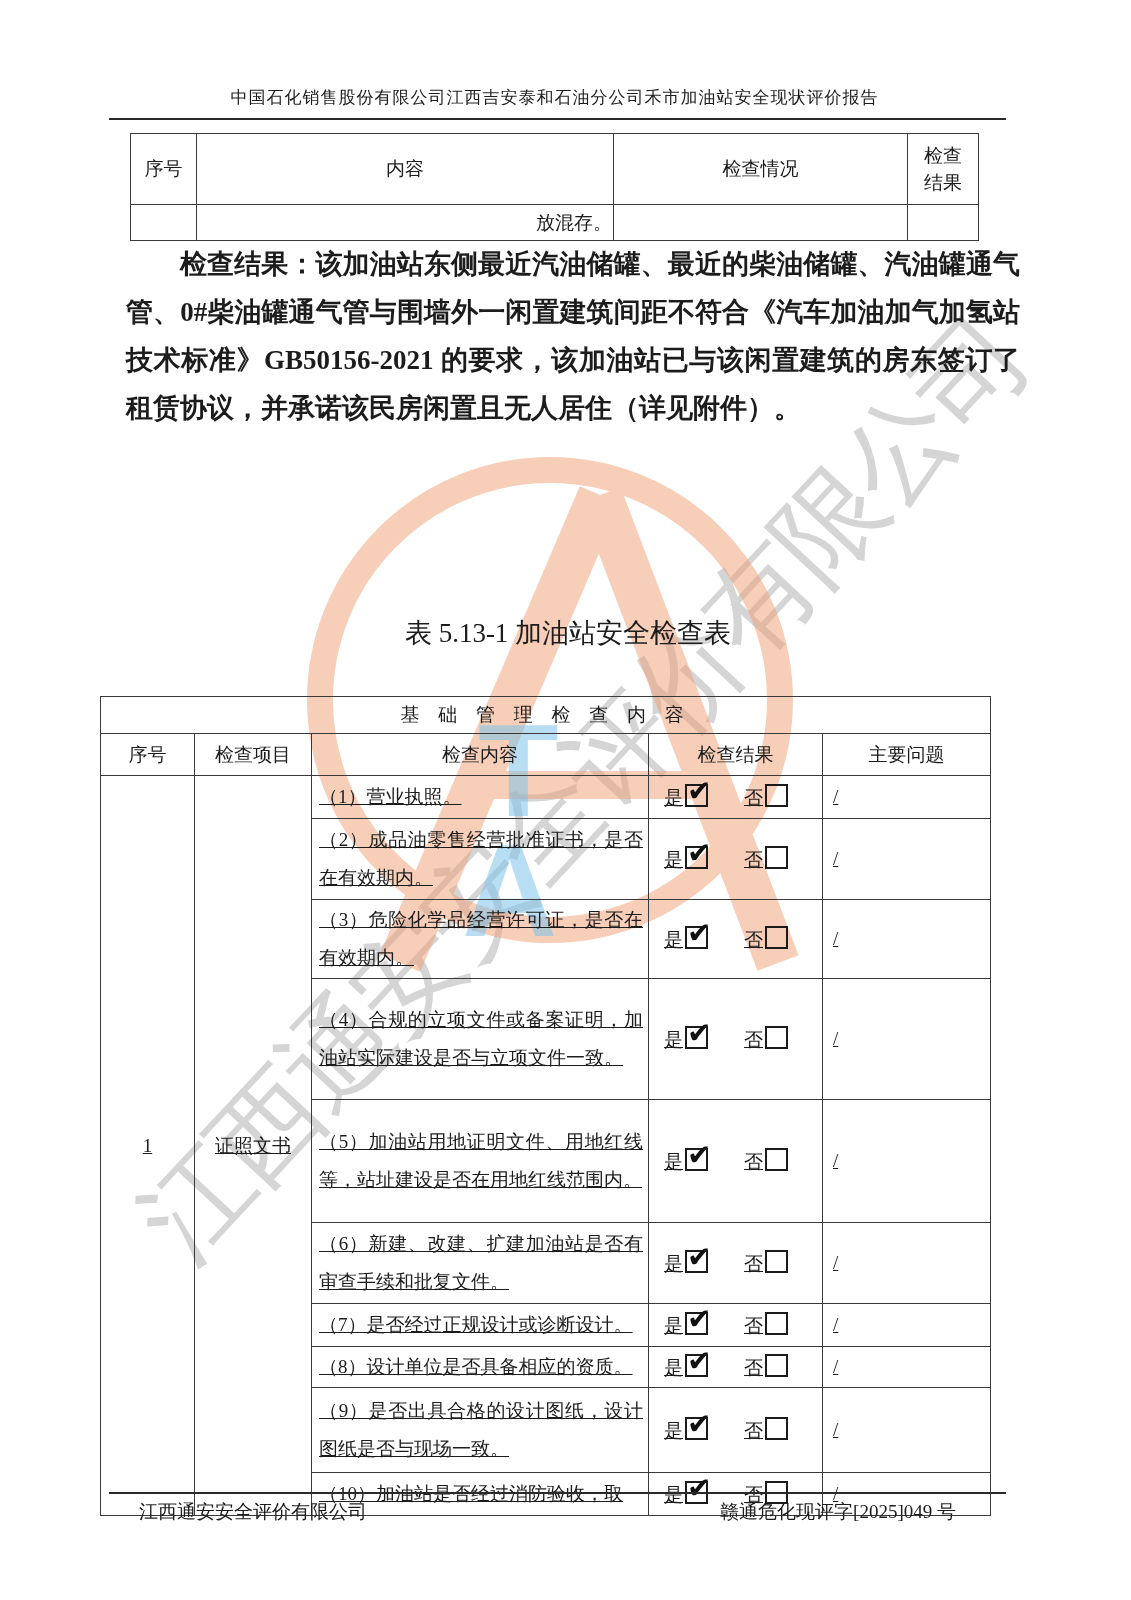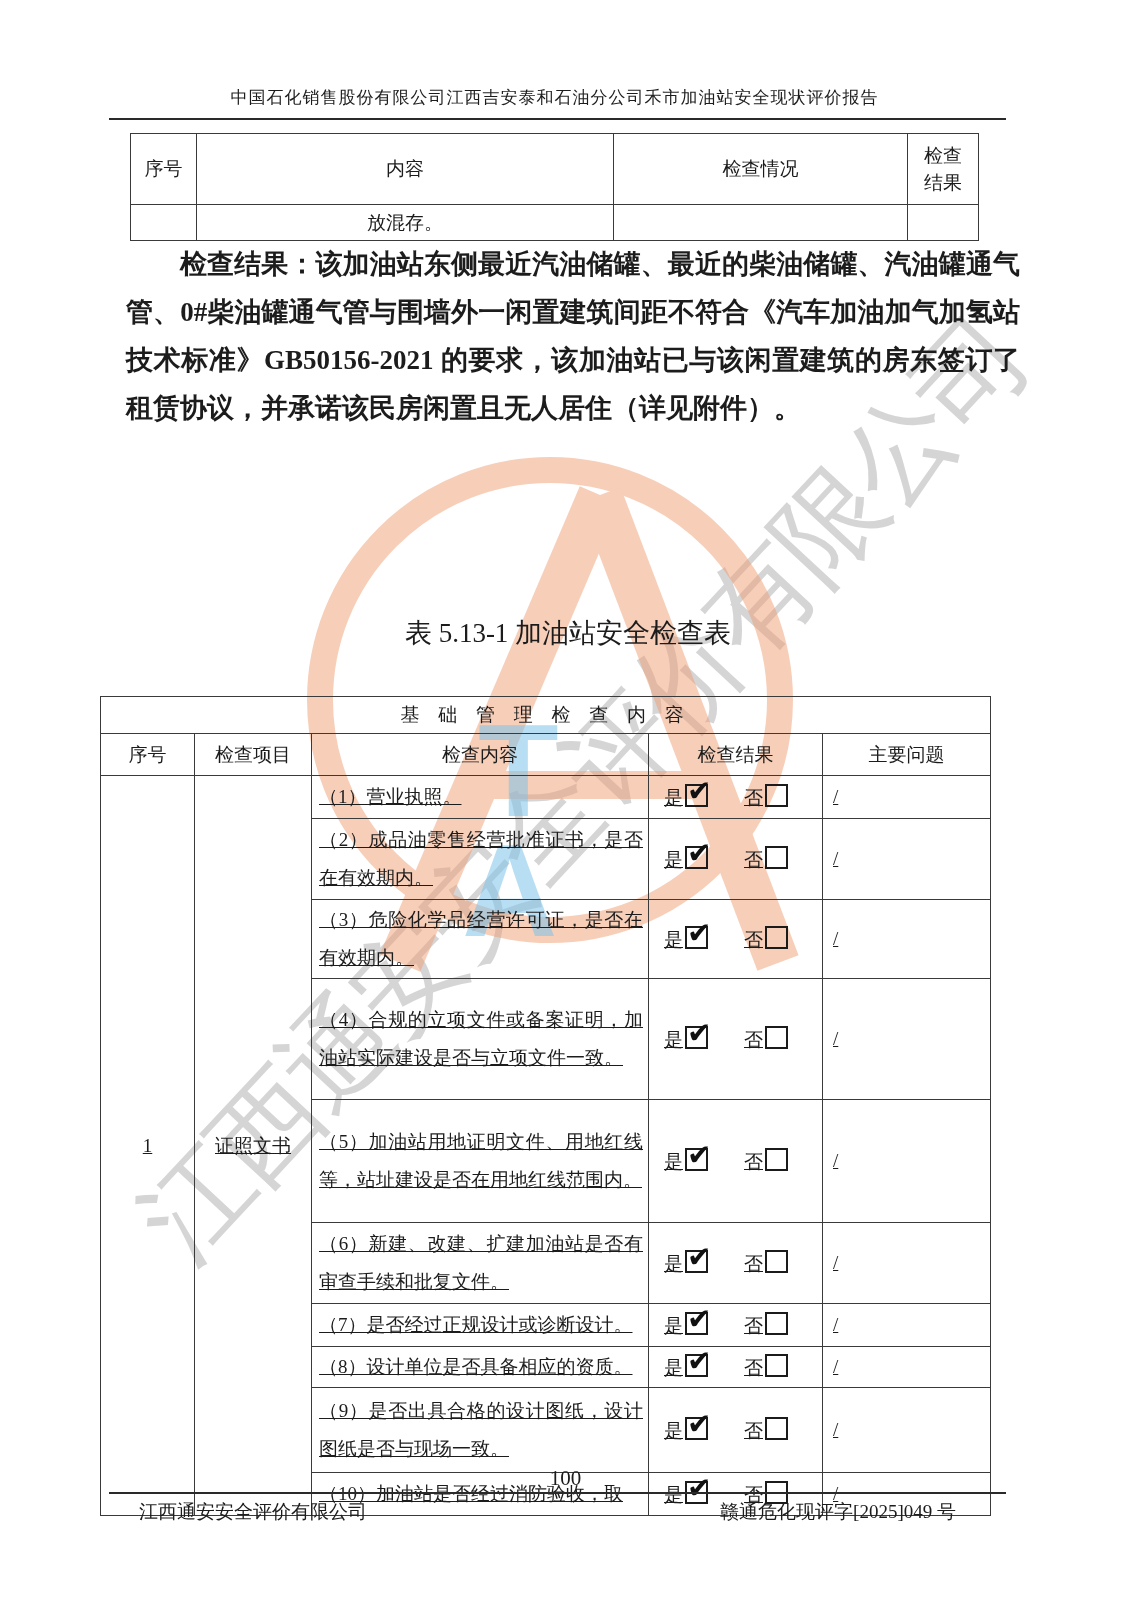--- a/index.html
+++ b/index.html
@@ -42,21 +42,21 @@
   }
   .header-rule { position:absolute; top:118px; left:109px; width:897px; height:2px; background:#2a2a2a; }
 
   table { border-collapse:collapse; table-layout:fixed; }
   td,th { border:1px solid #3a3a3a; font-weight:normal; overflow:hidden; }
 
   
   .top-table { position:absolute; top:133px; left:130px; width:848px; font-size:19px; }
   .top-table th { text-align:center; vertical-align:middle; }
   .top-table .hrow { height:71px; }
-  .top-table .drow td { height:33px; text-align:center; vertical-align:middle; }
+  .top-table .drow td { height:33px; text-align:right; vertical-align:middle; }
   .tt-result-span { display:inline-block; width:40px; line-height:27px; }
 
   .para {
     position:absolute; left:126px; width:894px;
     font-size:27px; line-height:48px; text-align:justify; text-indent:2em;font-weight:bold;
   }
   .para-result { top:240px; }
   .sec-heading {
     position:absolute; top:470px; left:107px;
     font-size:29px; font-weight:bold; letter-spacing:1px;
@@ -250,21 +250,20 @@
           <tr class="rh9">
         <td class="cell-content">（10）加油站是否经过消防验收，取</td>
         <td class="cell-result">
           <span>是</span><span class="cb checked"></span><span class="no-group">否</span><span class="cb"></span>
         </td>
         <td class="cell-problem">/</td>
       </tr>
         </tbody>
     </table>
 
-    <div class="page-number">100</div>
     <div class="footer-rule"></div>
     <div class="footer-row">
       <span class="fl">江西通安安全评价有限公司</span>
       <span class="fr">赣通危化现评字[2025]049 号</span>
     </div>
 
   </div>
 </div>
 
 </body></html>

